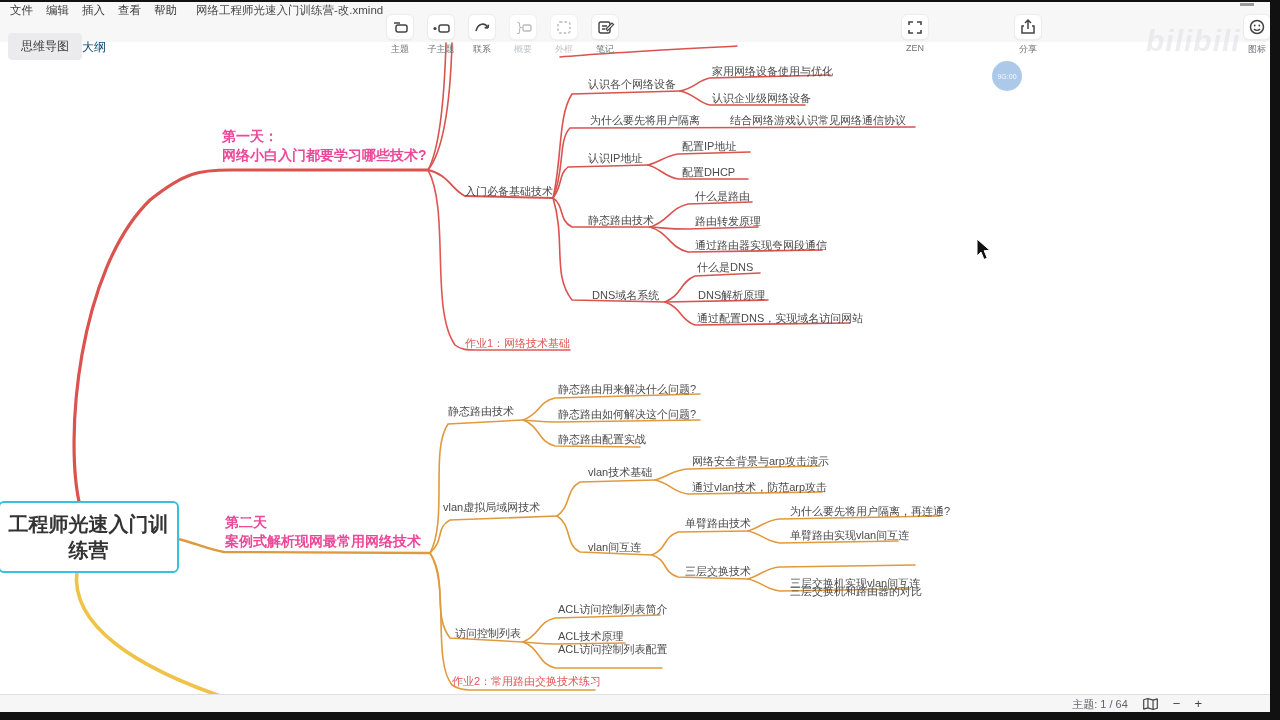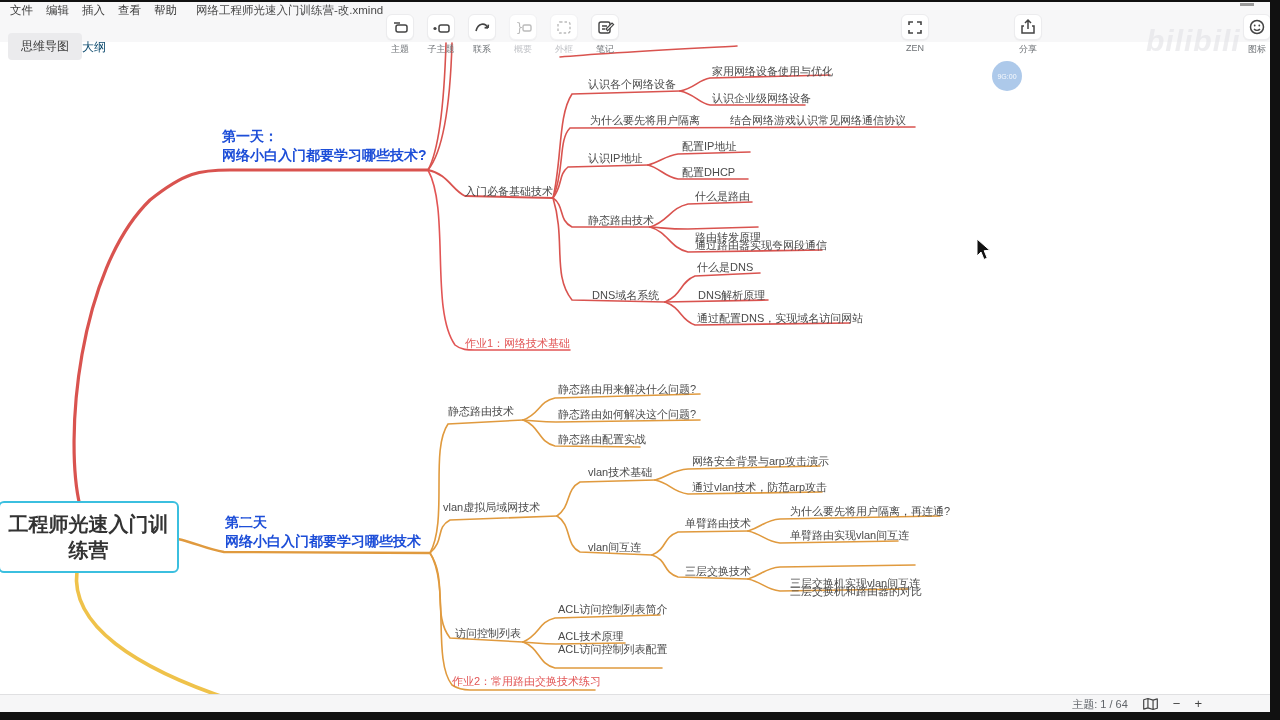--- a/index.html
+++ b/index.html
@@ -32,21 +32,21 @@
 
   .watermark-logo { position:absolute; left:1146px; top:24px; font-size:30px; font-weight:bold;
                     font-style:italic; color:#e2e2e6; opacity:.6; z-index:4; letter-spacing:1px; }
   .watermark-badge { position:absolute; left:992px; top:61px; width:30px; height:30px; border-radius:50%;
                      background:rgba(150,186,228,0.78); z-index:2; display:flex; align-items:center;
                      justify-content:center; font-size:7px; color:rgba(255,255,255,0.9); }
 
   
   .topic { position:absolute; z-index:2; white-space:nowrap; cursor:default; }
   .t-norm  { font-size:11px; color:#4a4a4a; }
-  .t-head  { font-size:14px; font-weight:bold; color:#1d4ed8; line-height:19px; }
+  .t-head  { font-size:14px; font-weight:bold; color:#ec4899; line-height:19px; }
   .t-red   { font-size:11px; color:#e25555; }
   .central-node { position:absolute; left:-2px; top:501px; width:181px; z-index:2;
                   background:#fff; border:2px solid #3bbfdf; border-radius:6px;
                   padding:8px 8px; text-align:center; font-size:20px; font-weight:bold;
                   color:#333; line-height:26px; white-space:normal; }
 
   svg.links { position:absolute; left:0; top:0; z-index:1; }
 
   
   .statusbar { position:absolute; left:0; top:694px; width:1280px; height:18px; background:#f6f6f7;
@@ -226,31 +226,31 @@
   <div class="topic t-norm" style="left:588px; top:77px;">认识各个网络设备</div>
   <div class="topic t-norm" style="left:712px; top:64px;">家用网络设备使用与优化</div>
   <div class="topic t-norm" style="left:712px; top:91px;">认识企业级网络设备</div>
   <div class="topic t-norm" style="left:590px; top:113px;">为什么要先将用户隔离</div>
   <div class="topic t-norm" style="left:730px; top:113px;">结合网络游戏认识常见网络通信协议</div>
   <div class="topic t-norm" style="left:588px; top:151px;">认识IP地址</div>
   <div class="topic t-norm" style="left:682px; top:139px;">配置IP地址</div>
   <div class="topic t-norm" style="left:682px; top:165px;">配置DHCP</div>
   <div class="topic t-norm" style="left:588px; top:213px;">静态路由技术</div>
   <div class="topic t-norm" style="left:695px; top:189px;">什么是路由</div>
-  <div class="topic t-norm" style="left:695px; top:214px;margin-top:16px;">路由转发原理</div>
+  <div class="topic t-norm" style="left:695px; top:214px;">路由转发原理</div>
   <div class="topic t-norm" style="left:695px; top:238px;">通过路由器实现夸网段通信</div>
   <div class="topic t-norm" style="left:592px; top:288px;">DNS域名系统</div>
   <div class="topic t-norm" style="left:697px; top:260px;">什么是DNS</div>
   <div class="topic t-norm" style="left:698px; top:288px;">DNS解析原理</div>
   <div class="topic t-norm" style="left:697px; top:311px;">通过配置DNS，实现域名访问网站</div>
   <div class="topic t-red" style="left:465px; top:336px;">作业1：网络技术基础</div>
 
   <div class="topic t-head" style="left:225px; top:513px;">
     <div>第二天</div>
-    <div>网络小白入门都要学习哪些技术</div>
+    <div>案例式解析现网最常用网络技术</div>
   </div>
   <div class="topic t-norm" style="left:448px; top:404px;">静态路由技术</div>
   <div class="topic t-norm" style="left:558px; top:382px;">静态路由用来解决什么问题?</div>
   <div class="topic t-norm" style="left:558px; top:407px;">静态路由如何解决这个问题?</div>
   <div class="topic t-norm" style="left:558px; top:432px;">静态路由配置实战</div>
   <div class="topic t-norm" style="left:443px; top:500px;">vlan虚拟局域网技术</div>
   <div class="topic t-norm" style="left:588px; top:465px;">vlan技术基础</div>
   <div class="topic t-norm" style="left:692px; top:454px;">网络安全背景与arp攻击演示</div>
   <div class="topic t-norm" style="left:692px; top:480px;">通过vlan技术，防范arp攻击</div>
   <div class="topic t-norm" style="left:588px; top:540px;">vlan间互连</div>

